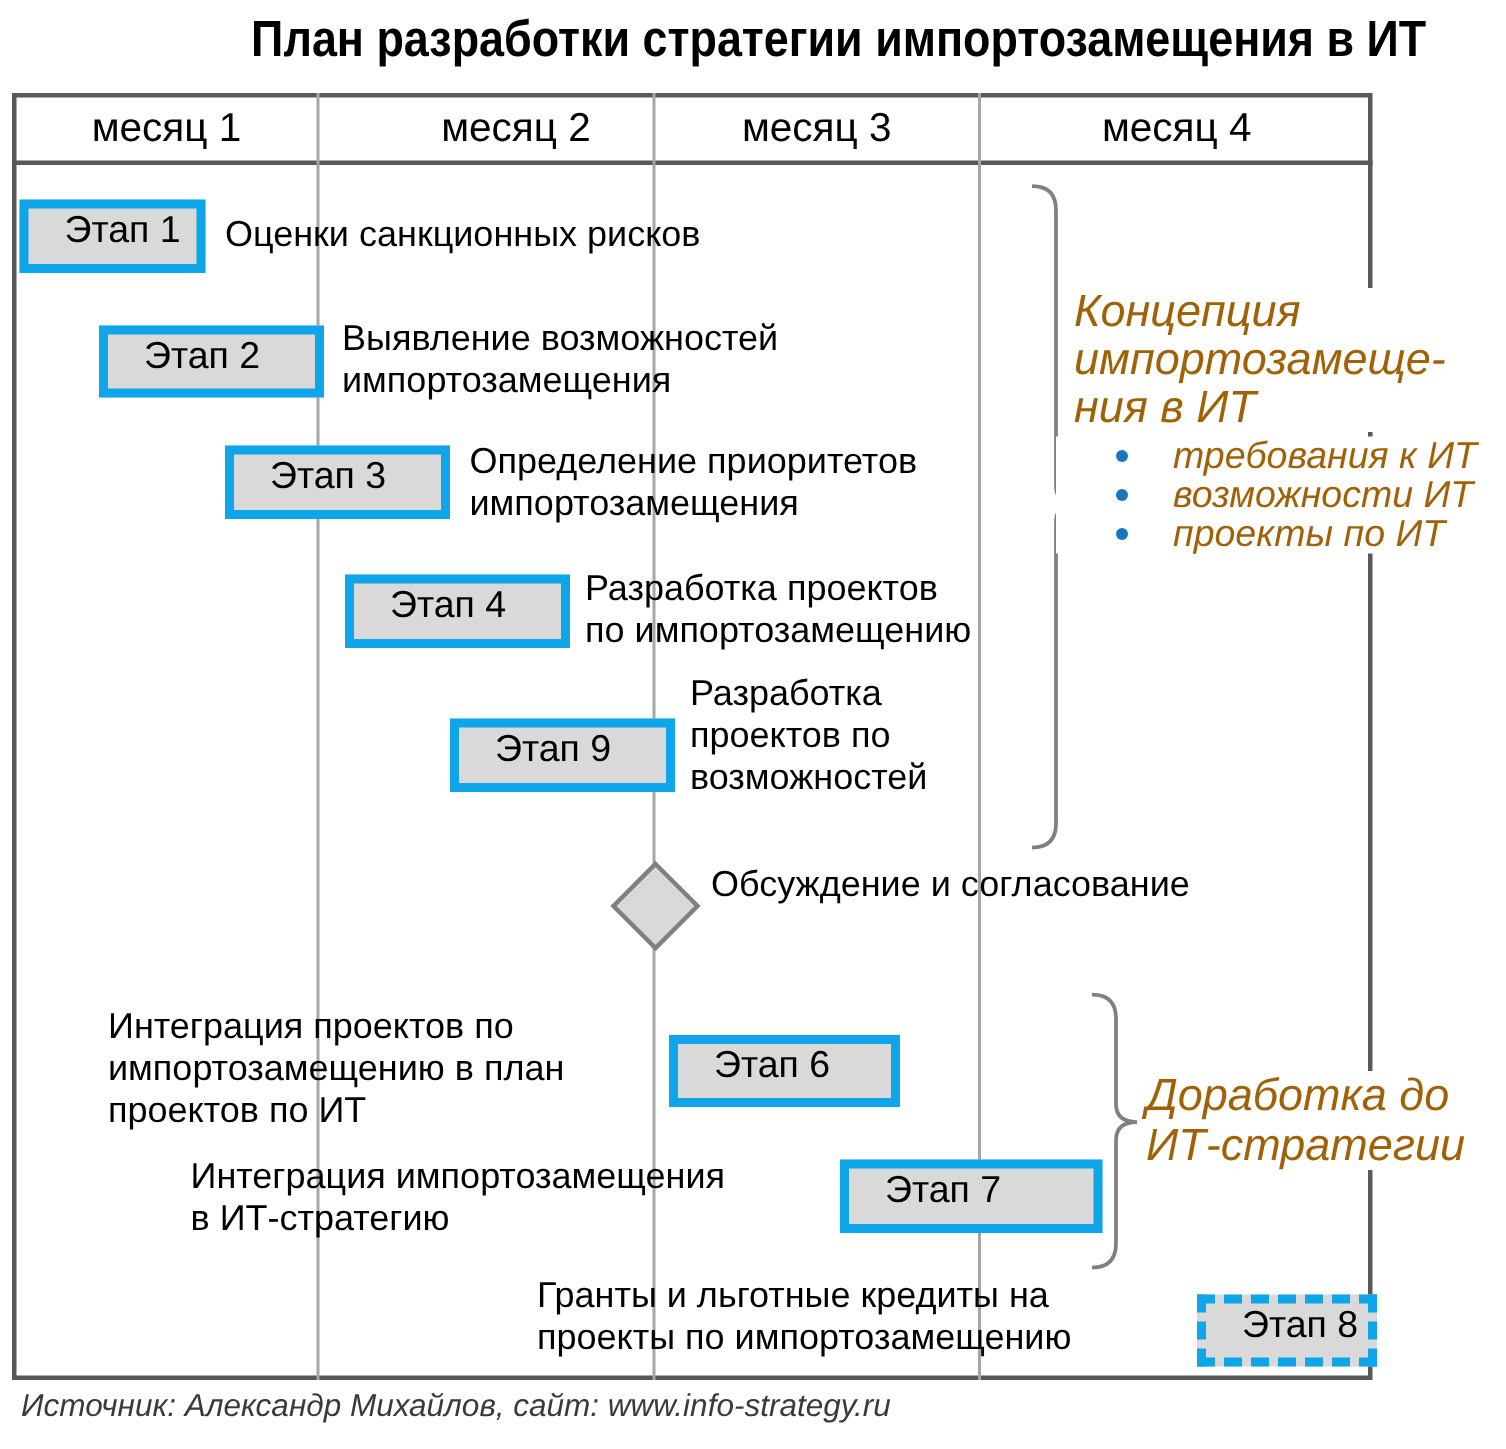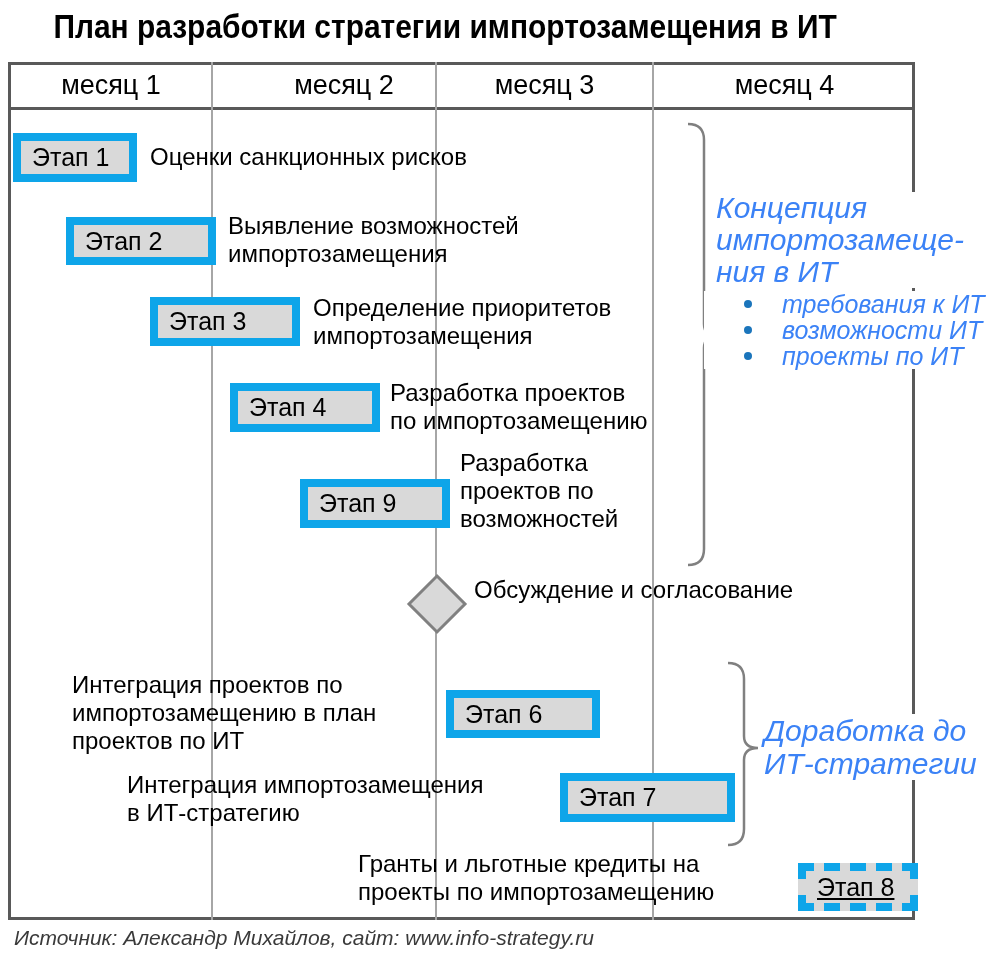--- a/index.html
+++ b/index.html
@@ -2,37 +2,37 @@
 <html><head>
 <meta charset="utf-8">
 <style>
   html,body{margin:0;padding:0;background:#fff;}
   body{
     position:relative;width:1004px;height:966px;overflow:hidden;
     font-family:"Liberation Sans",sans-serif;color:#000;
   }
   .abs{position:absolute;}
   
-  .title{left:0;top:7px;width:1004px;text-align:left;font-weight:bold;font-size:34px;white-space:nowrap;}
+  .title{left:0;top:7px;width:1004px;text-align:right;font-weight:bold;font-size:34px;white-space:nowrap;}
   .title .squeeze{display:inline-block;transform:scaleX(.88);transform-origin:center;}
   
   .frame{left:8px;top:62px;width:907px;height:858px;border:3px solid #595959;box-sizing:border-box;background:transparent;}
   .header-sep{left:8px;top:107px;width:907px;height:3px;background:#595959;}
   .vline{top:62px;width:2px;height:858px;background:#a6a6a6;}
   .hcell{top:63px;height:44px;display:flex;align-items:center;justify-content:center;font-size:27px;}
   
   .stage{
-    background:#d9d9d9;border:8px solid #0ea5e9;box-sizing:border-box;
-    display:flex;align-items:center;padding-left:11px;font-size:25px;white-space:nowrap;
+    background:#d9d9d9;border:6px solid #0ea5e9;box-sizing:border-box;
+    display:flex;padding-left:24px;font-size:25px;white-space:nowrap;
   }
   .stage.dashed{border-style:dashed;}
   
   .lbl{font-size:24px;line-height:28px;white-space:nowrap;}
   
-  .blue{color:#3b82f6;font-style:italic;background:#fff;white-space:nowrap;}
+  .blue{color:#a16207;font-style:italic;background:#fff;white-space:nowrap;}
   .concept-head{left:716px;top:192px;width:282px;font-size:30px;line-height:32px;}
   .concept-bullets{left:704px;top:291px;width:294px;font-size:25px;line-height:26px;}
   .b-row{display:flex;align-items:center;padding-left:24px;}
   .dot{width:8px;height:8px;border-radius:50%;background:#1b75bc;margin-left:16px;margin-right:30px;flex:0 0 auto;}
   .rework{left:764px;top:714px;width:232px;font-size:30px;line-height:33px;}
   
   .source{left:14px;top:926px;font-size:21px;font-style:italic;color:#3a3a3a;white-space:nowrap;}
   svg.overlay{left:0;top:0;pointer-events:none;}
 </style>
 </head>
@@ -73,21 +73,21 @@
   </div>
 <div class="abs stage" style="left:300px;top:479px;width:150px;height:49px;">
     <span>Этап 9</span>
   </div>
 <div class="abs stage" style="left:446px;top:690px;width:154px;height:48px;">
     <span>Этап 6</span>
   </div>
 <div class="abs stage" style="left:560px;top:773px;width:175px;height:49px;">
     <span>Этап 7</span>
   </div>
-<div class="abs stage dashed" style="left:798px;top:863px;width:120px;height:48px;text-decoration:underline;">
+<div class="abs stage dashed" style="left:798px;top:863px;width:120px;height:48px;">
     <span>Этап 8</span>
   </div>
 
 <div class="abs lbl" style="left:150px;top:143px;">
   <div>Оценки санкционных рисков</div>
 </div>
 <div class="abs lbl" style="left:228px;top:212px;">
   <div>Выявление возможностей</div>
   <div>импортозамещения</div>
 </div>

